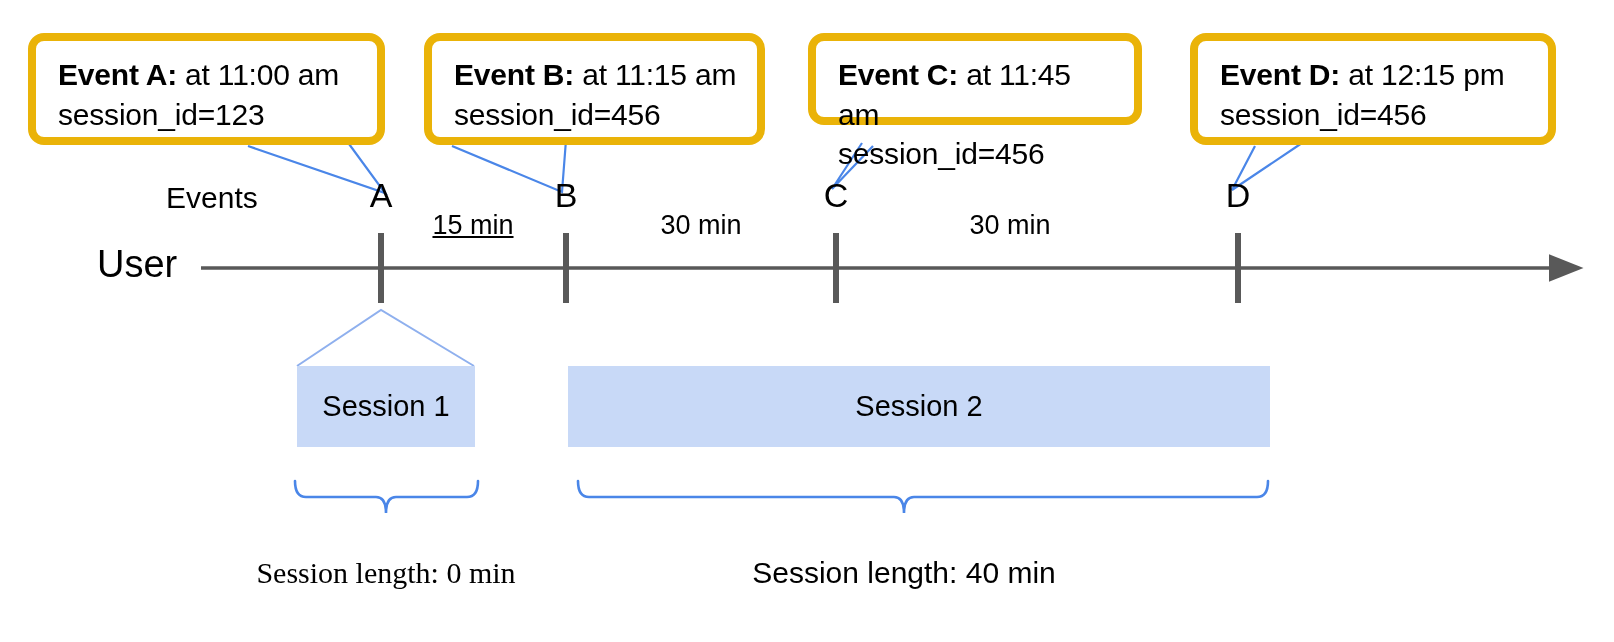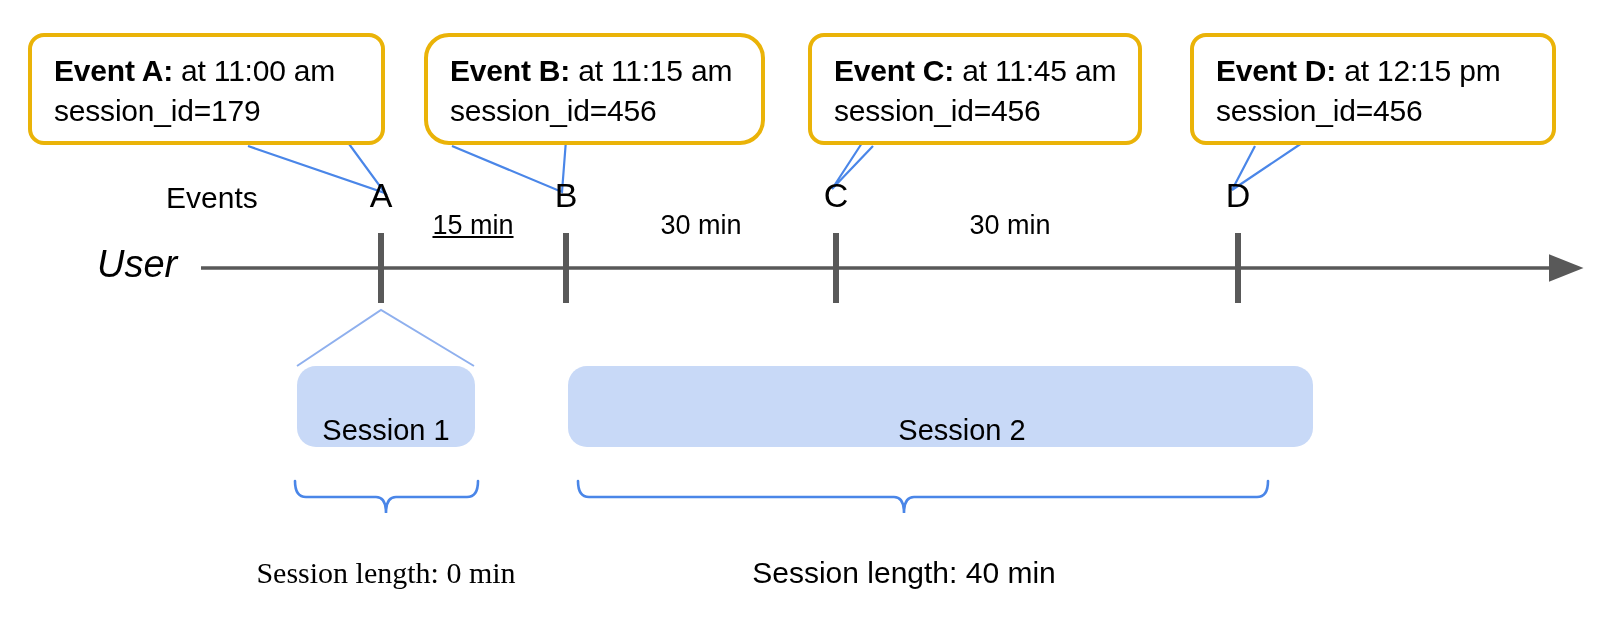--- a/index.html
+++ b/index.html
@@ -22,21 +22,21 @@
     left: 0;
     top: 0;
     width: 1614px;
     height: 642px;
   }
 
   
   .callout {
     position: absolute;
     box-sizing: border-box;
-    border: 4px solid #eab308;
+    border: 8px solid #eab308;
     border-radius: 16px;
     background: #ffffff;
     padding: 14px 20px 10px 22px;
     font-size: 30px;
     line-height: 1.32;
     color: #000000;
     letter-spacing: -0.2px;
     z-index: 3;
   }
   .callout .ttl {
@@ -76,23 +76,22 @@
     font-size: 30px;
     text-align: center;
   }
 
   
   .sess-bar {
     position: absolute;
     background: #c8d9f7;
     z-index: 1;
     display: flex;
-    align-items: flex-end;
+    align-items: center;
     justify-content: center;
-    border-radius: 19px;
   }
 </style>
 </head>
 <body>
 
 <div id="stage">
 
   <svg id="svg-layer" viewBox="0 0 1614 642">
     <defs>
       <marker id="arrowhead" markerWidth="10" markerHeight="8" refX="1" refY="4" orient="auto">
@@ -114,55 +113,55 @@
 
     <polyline points="297,366 381,310 474,366" fill="none" stroke="#8fb0ee" stroke-width="2"></polyline>
 
     <path d="M 295 481 Q 295 497 306 497 L 376 497 Q 386 497 386 513 Q 386 497 396 497 L 467 497 Q 478 497 478 481" fill="none" stroke="#4a86e8" stroke-width="2.6" stroke-linecap="round"></path>
 
     <path d="M 578 481 Q 578 497 589 497 L 894 497 Q 904 497 904 513 Q 904 497 914 497 L 1257 497 Q 1268 497 1268 481" fill="none" stroke="#4a86e8" stroke-width="2.6" stroke-linecap="round"></path>
   </svg>
 
   <div class="callout" style="left:28px; top:33px; width:357px; height:112px;">
     <span class="ttl">Event A:</span><span> at 11:00 am</span>
-    <span class="ln2">session_id=179</span>
+    <span class="ln2">session_id=123</span>
   </div>
 
-  <div class="callout" style="left:424px; top:33px; width:341px; height:112px;border-radius:25px;">
+  <div class="callout" style="left:424px; top:33px; width:341px; height:112px;">
     <span class="ttl">Event B:</span><span> at 11:15 am</span>
     <span class="ln2">session_id=456</span>
   </div>
 
-  <div class="callout" style="left:808px; top:33px; width:334px; height:112px;">
+  <div class="callout" style="left:808px; top:33px; width:334px; height:92px;">
     <span class="ttl">Event C:</span><span> at 11:45 am</span>
     <span class="ln2">session_id=456</span>
   </div>
 
   <div class="callout" style="left:1190px; top:33px; width:366px; height:112px;">
     <span class="ttl">Event D:</span><span> at 12:15 pm</span>
     <span class="ln2">session_id=456</span>
   </div>
 
   <div class="lbl lbl-events" style="left:166px; top:181px;">Events</div>
 
-  <div class="lbl lbl-user" style="left:97px; top:243px;font-style:italic;">User</div>
+  <div class="lbl lbl-user" style="left:97px; top:243px;">User</div>
 
   <div class="lbl lbl-tick" style="left:356px; top:176px; width:50px;">A</div>
   <div class="lbl lbl-tick" style="left:541px; top:176px; width:50px;">B</div>
   <div class="lbl lbl-tick" style="left:811px; top:176px; width:50px;">C</div>
   <div class="lbl lbl-tick" style="left:1213px; top:176px; width:50px;">D</div>
 
   <div class="lbl lbl-dur" style="left:413px; top:210px; width:120px;text-decoration:underline;">15 min</div>
   <div class="lbl lbl-dur" style="left:641px; top:210px; width:120px;">30 min</div>
   <div class="lbl lbl-dur" style="left:950px; top:210px; width:120px;">30 min</div>
 
   <div class="sess-bar" style="left:297px; top:366px; width:178px; height:81px;">
     <span class="lbl-sess">Session 1</span>
   </div>
 
-  <div class="sess-bar" style="left:568px; top:366px; width:702px; height:81px;padding-left:43px;">
+  <div class="sess-bar" style="left:568px; top:366px; width:702px; height:81px;">
     <span class="lbl-sess">Session 2</span>
   </div>
 
   <div class="lbl lbl-len" style="left:226px; top:556px; width:320px;font-family:Liberation Serif, serif;">Session length: 0 min</div>
   <div class="lbl lbl-len" style="left:729px; top:556px; width:350px;">Session length: 40 min</div>
 
 </div>
 
 </body></html>

